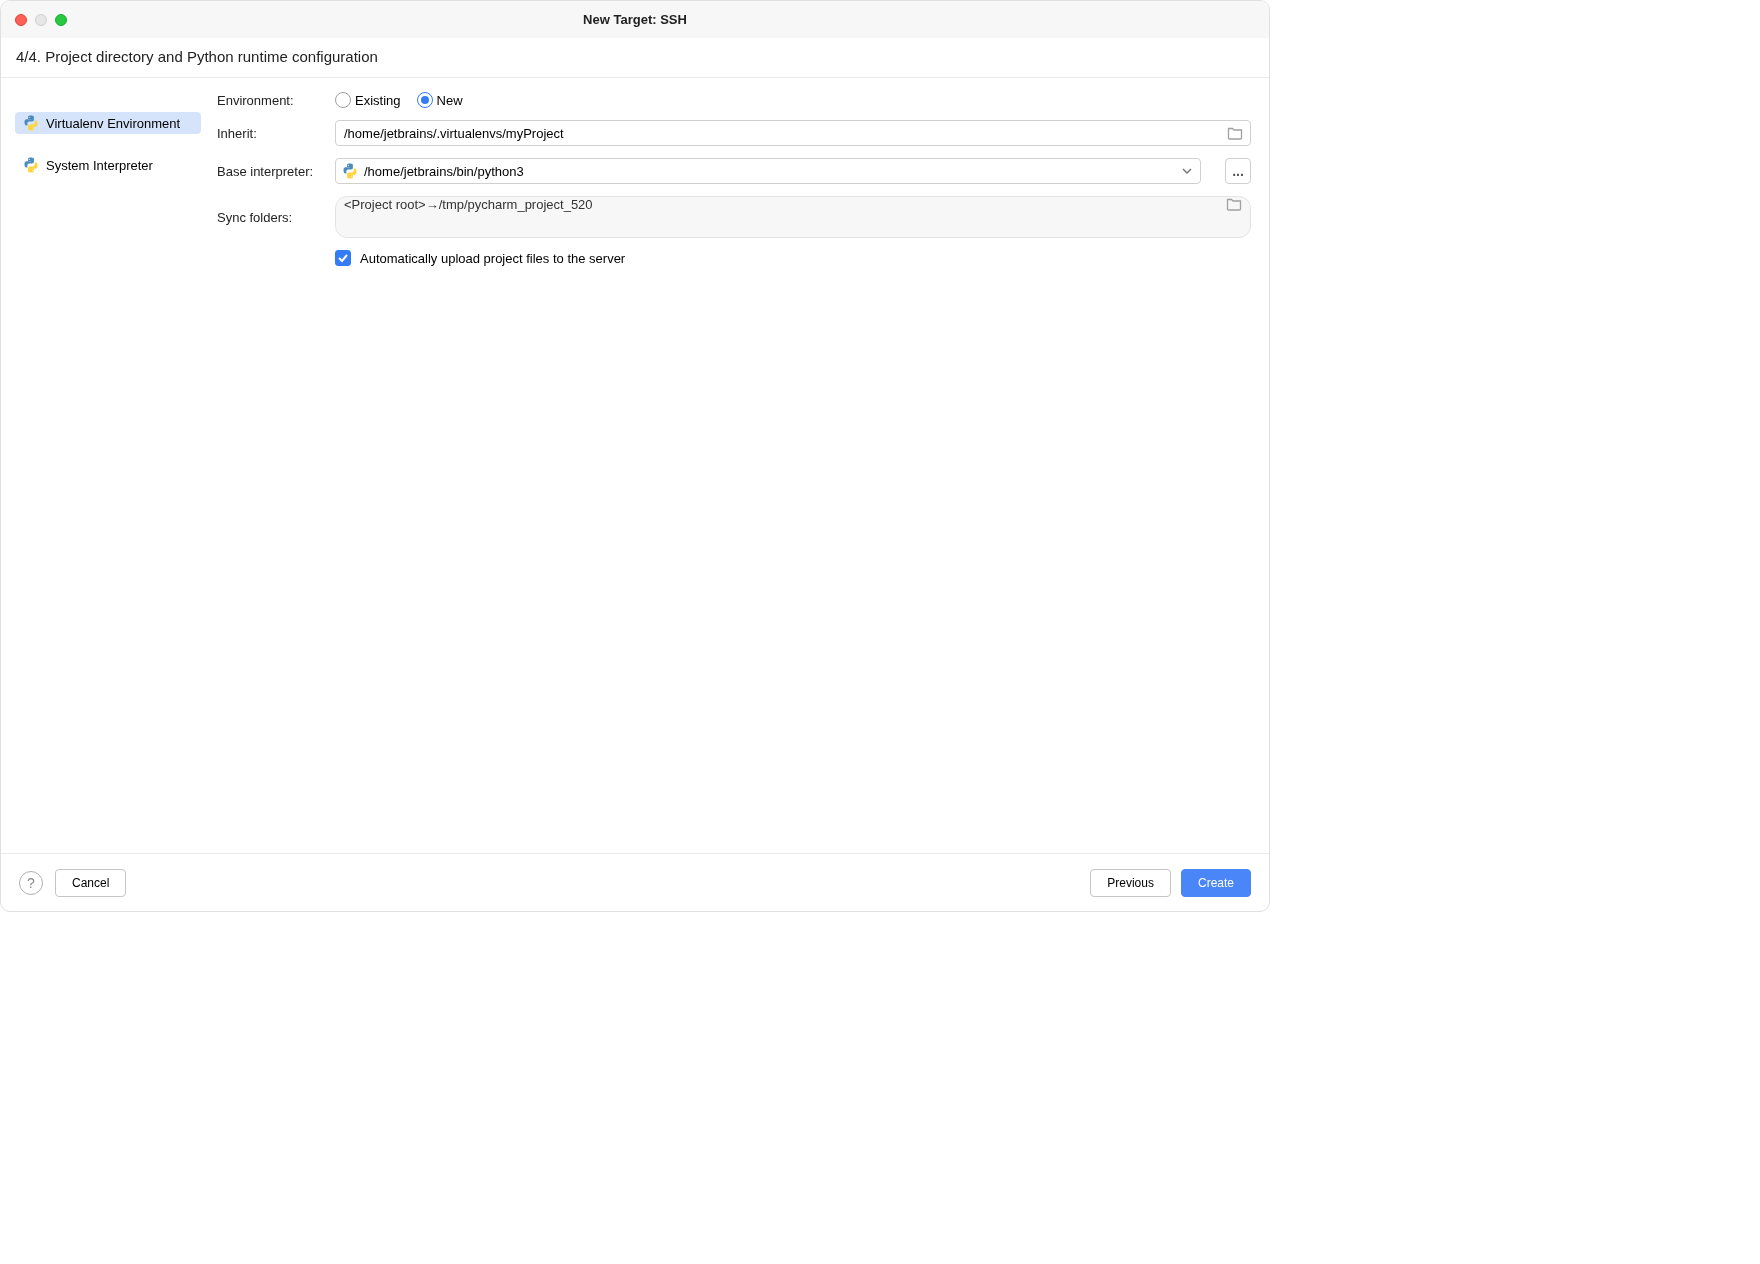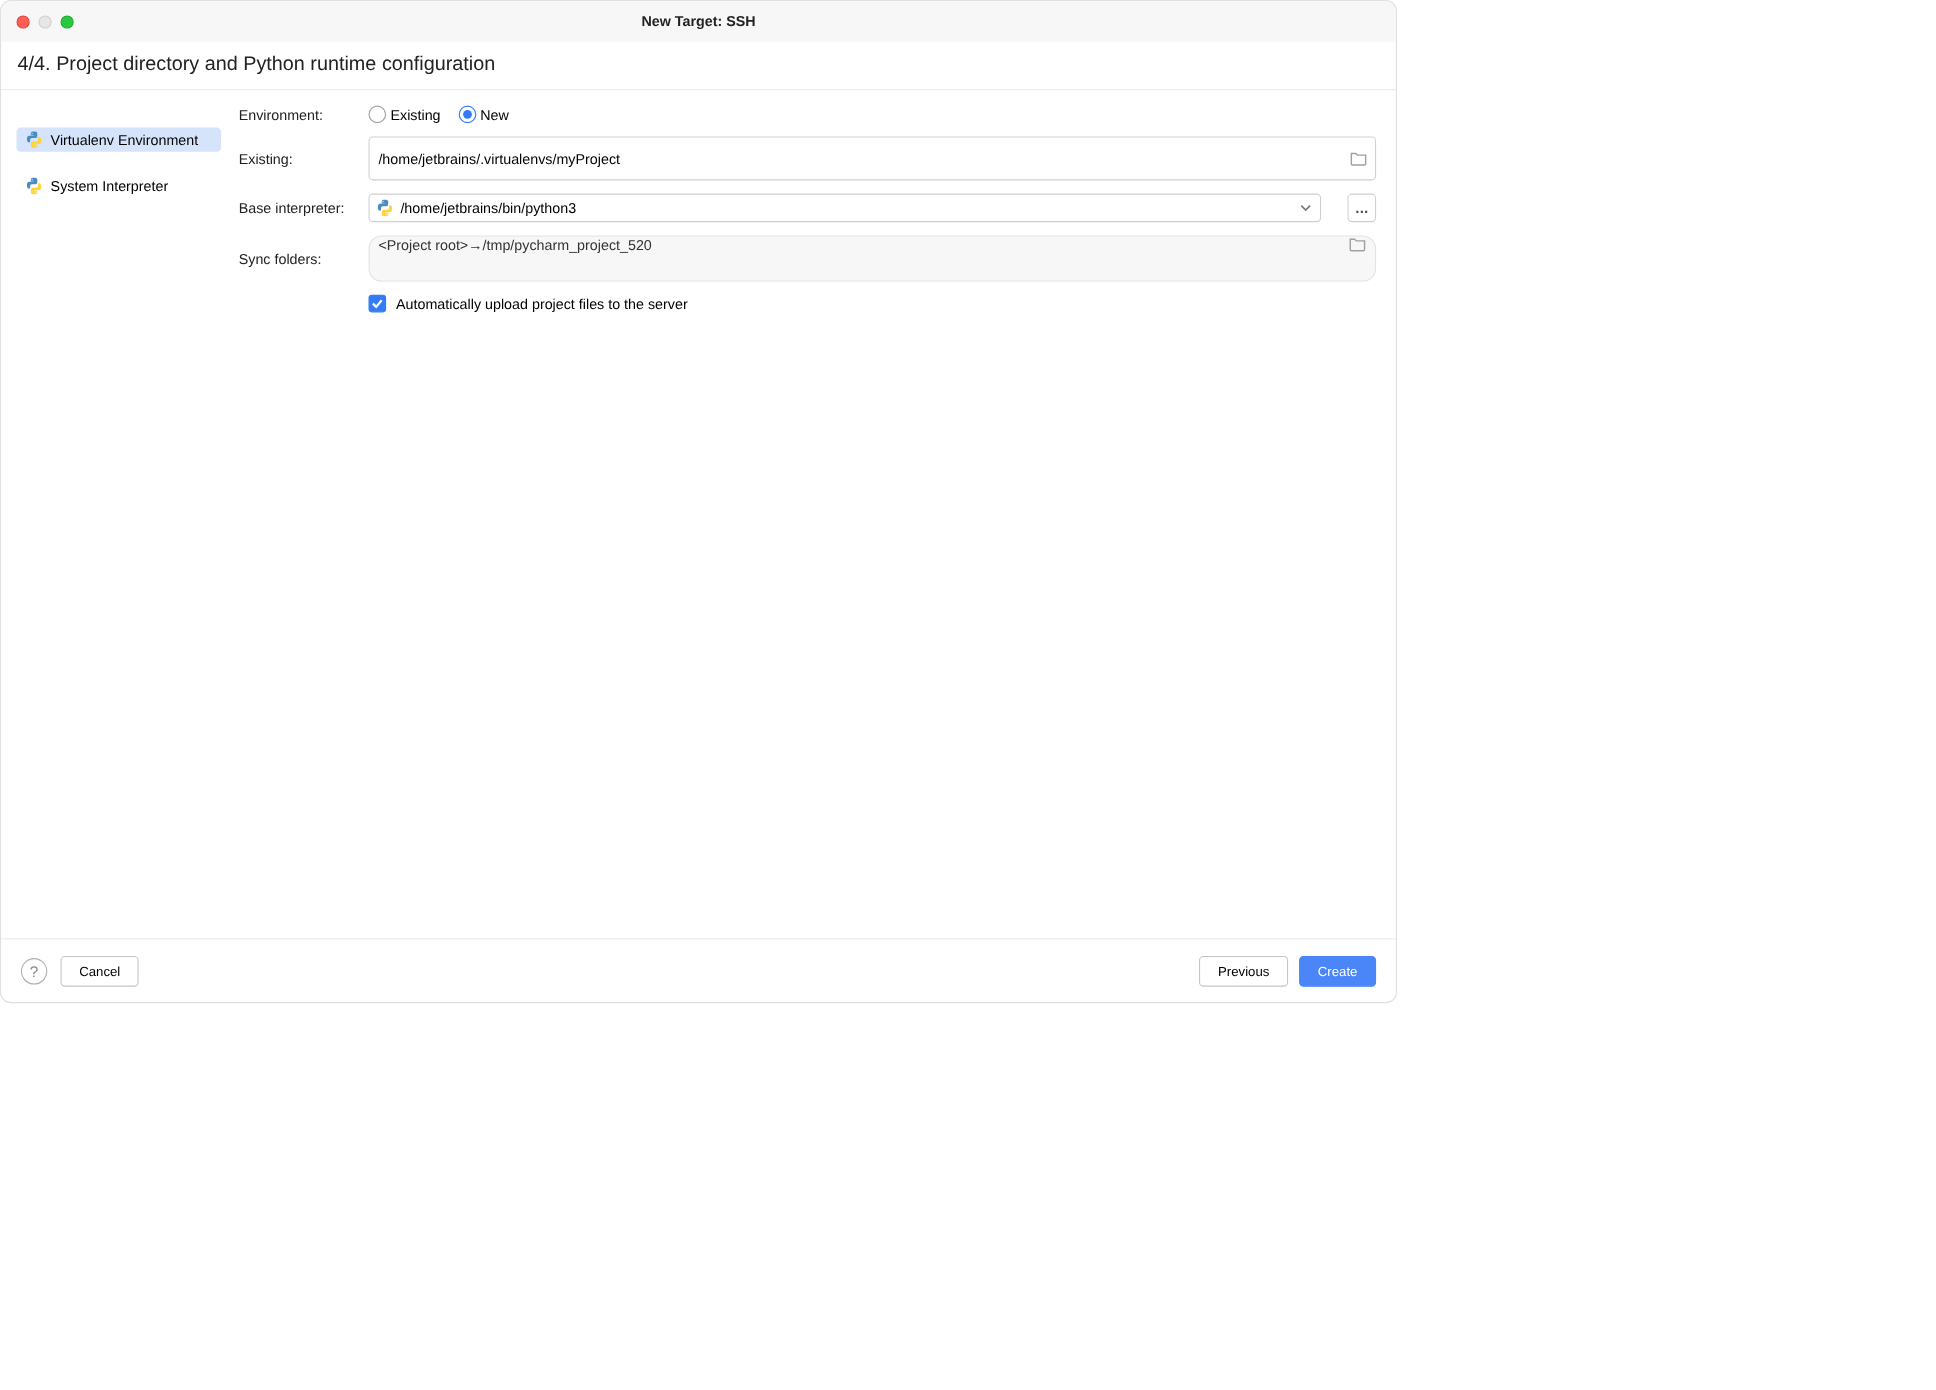--- a/index.html
+++ b/index.html
@@ -32,21 +32,21 @@
 .tl-close { background: #ff5f57; border: 0.5px solid #e14339; }
 .tl-min   { background: #e6e6e6; border: 0.5px solid #d0d0d0; }
 .tl-max   { background: #28c840; border: 0.5px solid #1bac2c; }
 .titlebar-title {
   position: absolute; left: 0; right: 0; text-align: center;
   font-weight: 600; font-size: 13px; color: #222;
 }
 .step-bar {
   padding: 10px 15px 12px 15px;
   border-bottom: 1px solid #ececec;
-  font-size: 18px;
+  font-size: 15px;
   color: #222;
 }
 .main {
   display: flex;
   height: calc(100% - 37px - 40px - 60px);
 }
 .sidebar {
   width: 210px;
   padding: 14px 10px 14px 14px;
 }
@@ -85,21 +85,21 @@
   margin-right: 4px;
 }
 .radio.checked { border: 1.5px solid #347bf6; }
 .radio.checked::after {
   content: ''; width: 8px; height: 8px; border-radius: 50%;
   background: #347bf6;
 }
 .radio-label { font-size: 13px; margin-right: 16px; }
 .text-input {
   flex: 1;
-  height: 40px;
+  height: 26px;
   border: 1px solid #d0d0d0;
   border-radius: 4px;
   padding: 0 30px 0 8px;
   font-size: 13px;
   font-family: inherit;
   background: #fff;
   position: relative;
 }
 .input-wrap { flex: 1; position: relative; display: flex; align-items: center; }
 .folder-icon {
@@ -239,21 +239,21 @@
       <div class="form-label">Environment:</div>
       <div class="radio-group">
         <span class="radio"></span>
         <span class="radio-label">Existing</span>
         <span class="radio checked"></span>
         <span class="radio-label">New</span>
       </div>
     </div>
 
     <div class="form-row">
-      <div class="form-label">Existing:</div>
+      <div class="form-label">Inherit:</div>
       <div class="input-wrap">
         <input class="text-input" type="text" value="/home/jetbrains/.virtualenvs/myProject" style="">
         <span class="folder-icon">
           <svg viewBox="0 0 16 14" width="16" height="14">
             <path fill="none" stroke="#a0a0a0" stroke-width="1.3" d="M1.5 2.5h4l1.5 1.5h7.5v8a1 1 0 0 1-1 1H2.5a1 1 0 0 1-1-1z"></path>
           </svg>
         </span>
       </div>
     </div>
 

